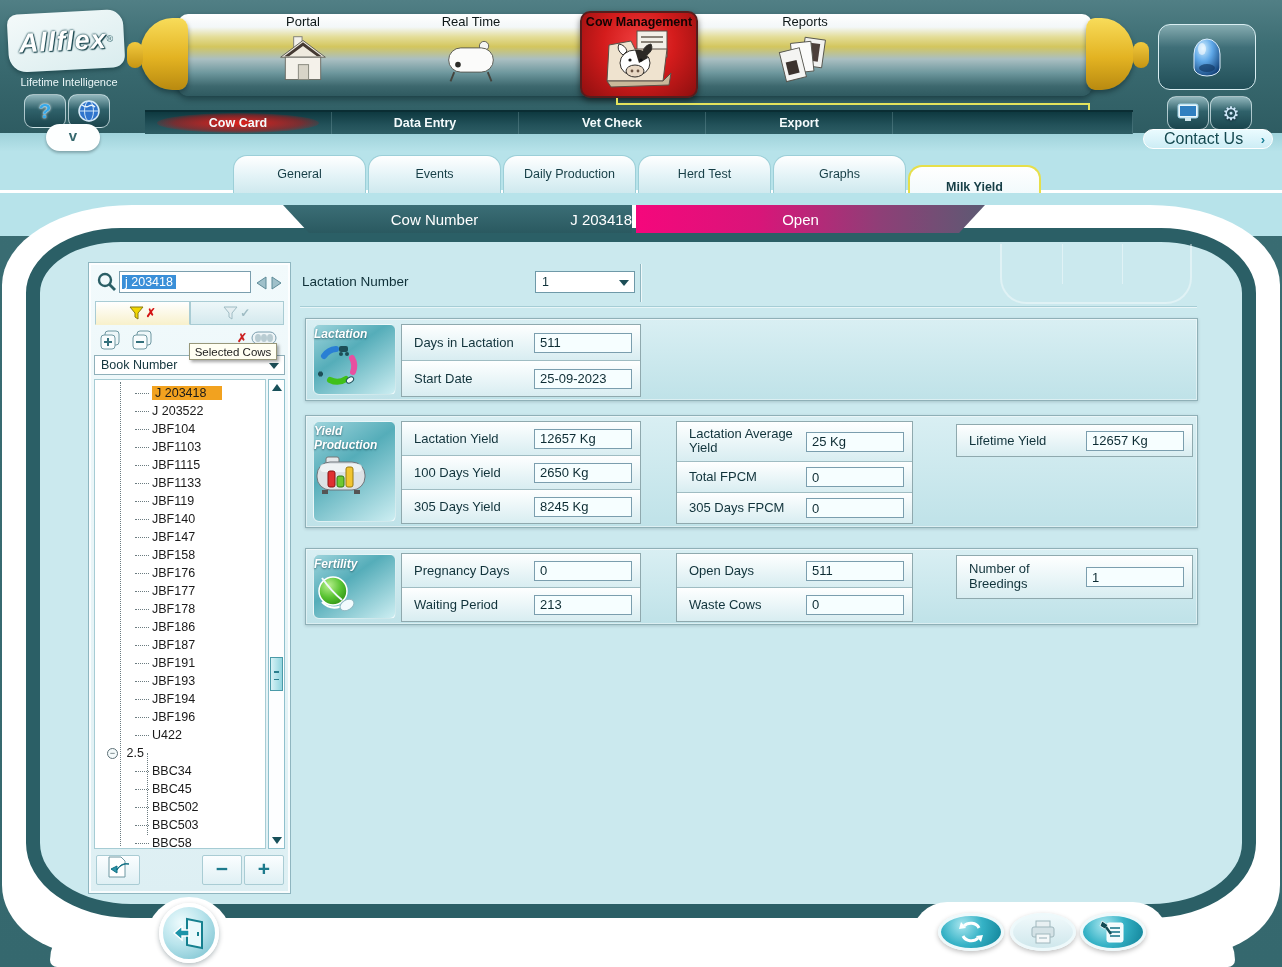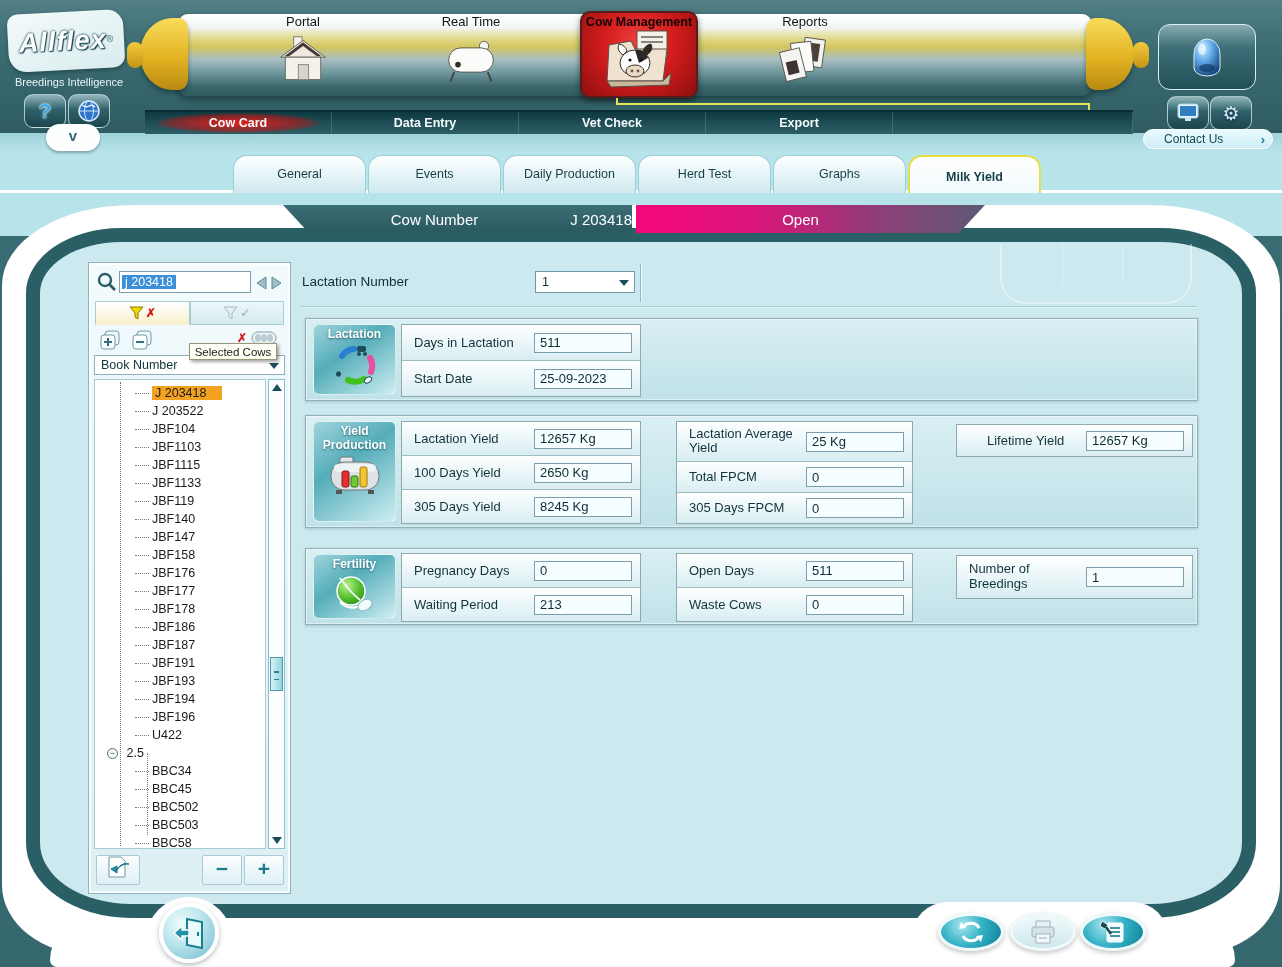--- a/index.html
+++ b/index.html
@@ -43,21 +43,21 @@
       background:linear-gradient(180deg,#86acb1 0%, #3f6f78 35%, #214f58 100%);
       border:1px solid #d9eef2; display:flex; align-items:center; justify-content:center; cursor:pointer;}
   .sq-btn { position:absolute; width:42px; height:34px; border-radius:9px;
       background:linear-gradient(180deg,#92b7bd 0%, #30626b 45%, #1b454d 100%);
       border:1px solid rgba(230,245,248,.7); display:flex; align-items:center; justify-content:center; cursor:pointer; }
   .help-q { font-size:21px; font-weight:bold; color:#36a8e8; text-shadow:0 0 3px #fff,0 0 1px #fff; }
   .gear-g { font-size:19px; color:#cfe9fa; text-shadow:0 1px 2px #123; }
   .contact { position:absolute; left:1143px; top:129px; width:130px; height:20px; border-radius:10px;
       background:linear-gradient(180deg,#eafbff,#cdedf5); border:1px solid #ffffff; cursor:pointer;
       display:flex; align-items:center; justify-content:space-between; padding:0 7px 0 20px; }
-  .contact span { font-size:12px; color:#14484f; }
+  .contact span { font-size:16px; color:#14484f; }
   .contact .arr { color:#1a7f96; font-weight:bold; font-size:13px; }
   .cloud { position:absolute; left:46px; top:124px; width:54px; height:27px; background:#fdffff; border-radius:14px;
       text-align:center; line-height:24px; color:#35686e; font-weight:bold; font-size:15px;
       box-shadow:0 2px 3px rgba(0,20,25,.3); }
 
   
   .subnav { position:absolute; left:145px; top:110px; width:988px; height:24px; z-index:7;
       background:linear-gradient(180deg,#0e3940 0%, #23525a 60%, #2d5d64 100%);
       border-top:2px solid #0a2d33; display:flex; }
   .subnav .cell { position:relative; width:187px; border-right:1px solid #7fa6ab55; text-align:center;
@@ -69,21 +69,21 @@
   .subnav .cell span { position:relative; }
 
   
   .lightband { position:absolute; left:0; top:133px; width:1282px; height:103px;
       background:linear-gradient(180deg,#9fd2da 0%, #b7e3ea 18%, #b7e3ea 100%); z-index:1; }
   .tabs { position:absolute; left:233px; top:152px; height:41px; z-index:4; display:flex; align-items:flex-end; }
   .tab { width:133px; height:38px; margin-right:2px; border-radius:14px 14px 0 0;
       background:linear-gradient(180deg,#ffffff 0%, #e3f3f7 55%, #cfe9ee 100%);
       border:1px solid #9ccfd8; border-bottom:none; text-align:center; line-height:36px;
       font-size:12.5px; color:#163e46; cursor:pointer; }
-  .tab.active { height:38px; line-height:40px; font-weight:bold;
+  .tab.active { height:28px; line-height:40px; font-weight:bold;
       border:2px solid #e6df4a; border-bottom:none; background:linear-gradient(180deg,#ffffff,#f2fafc); }
   .tabline { position:absolute; left:0; top:190px; width:1282px; height:3px; background:#ffffff; z-index:3; }
 
   
   .cowbar { position:absolute; top:205px; height:28px; z-index:5; display:flex; align-items:center; }
   .cowbar.num { left:283px; width:349px; background:linear-gradient(180deg,#3b6e76,#2a5960);
       clip-path:polygon(0 0,100% 0,100% 100%,26px 100%);justify-content:flex-end; }
   .cowbar.num .lab { color:#ffffff; font-size:15px; margin-left:38px; }
   .cowbar.num .val { color:#ffffff; font-size:15px; margin-left:92px; }
   .cowbar.status { left:636px; width:349px;
@@ -159,21 +159,21 @@
   .vdivider { position:absolute; left:640px; top:264px; width:1px; height:38px; background:#8fb6c0; z-index:6;
       box-shadow:1px 0 0 #ffffffaa; }
   .hline { position:absolute; left:300px; right:85px; top:306px; height:1px; background:#a6cdd5; z-index:5;
       box-shadow:0 1px 0 #ffffff88; }
 
   .panel { position:absolute; left:305px; width:893px; z-index:6;
       background:linear-gradient(180deg,#d9eff3,#bfe2e8); border:1px solid #8fb0b7;
       box-shadow:inset 0 0 0 1px rgba(255,255,255,.45), 0 1px 3px rgba(0,30,40,.18); }
   .iconbox { position:absolute; left:7px; top:5px; bottom:5px; width:83px; border-radius:6px;
       background:linear-gradient(145deg,#9ed4dc 0%, #55adb9 40%, #cdeef2 100%);
-      border:1px solid rgba(255,255,255,.7); text-align:center; }
+      border:1px solid rgba(255,255,255,.7); text-align:left;font-style:italic; }
   .iconbox .ptitle { font-size:12px; font-weight:bold; color:#ffffff; padding-top:3px; line-height:1.15;
       text-shadow:0 1px 2px rgba(0,45,55,.6); }
   .fieldbox { position:absolute; border:1px solid #8fa9ae; display:flex; flex-direction:column;
       background:#cfe8ed; }
   .frow { position:relative; flex:1; border-bottom:1px solid #9fbcc2;
       background:linear-gradient(180deg,#feffff 0%, #d8edf1 100%); }
   .frow:last-child { border-bottom:none; }
   .frow .flabel { position:absolute; left:12px; top:50%; transform:translateY(-50%);
       font-size:13px; color:#11333b; line-height:1.12; width:118px; }
   .frow .fin { position:absolute; right:8px; top:50%; transform:translateY(-50%);
@@ -201,21 +201,21 @@
 <body>
 
 <div id="screen">
 
   <div class="header">
     <div class="logo">
       <div class="logo-flag">
         <span class="wordmark">Allflex</span>
         <span class="reg">®</span>
       </div>
-      <div class="logo-tag">Breedings Intelligence</div>
+      <div class="logo-tag">Lifetime Intelligence</div>
     </div>
 
     <div class="pipe-tube"></div>
     <div class="cap left"></div>
     <div class="cap right"></div>
     <div class="knob left"></div>
     <div class="knob right"></div>
 
     <div class="nav-item" style="left:241px;">
       <div class="nv-label">Portal</div>
@@ -534,21 +534,21 @@
         <span class="flabel">Total FPCM</span>
         <input class="fin" readonly="" value="0" style="">
       </div>
       <div class="frow">
         <span class="flabel">305 Days FPCM</span>
         <input class="fin" readonly="" value="0" style="">
       </div>
     </div>
     <div class="fieldbox" style="left:650px; top:8px; width:237px; height:33px;">
       <div class="frow">
-        <span class="flabel" style="width:130px;margin-left:18px;">Lifetime Yield</span>
+        <span class="flabel" style="width:130px;">Lifetime Yield</span>
         <input class="fin" readonly="" value="12657 Kg" style="">
       </div>
     </div>
   </div>
 
   <div class="panel" style="top:548px; height:77px;">
     <div class="iconbox">
       <div class="ptitle">Fertility</div>
       <svg width="46" height="44" viewBox="0 0 46 44">
         <defs>

